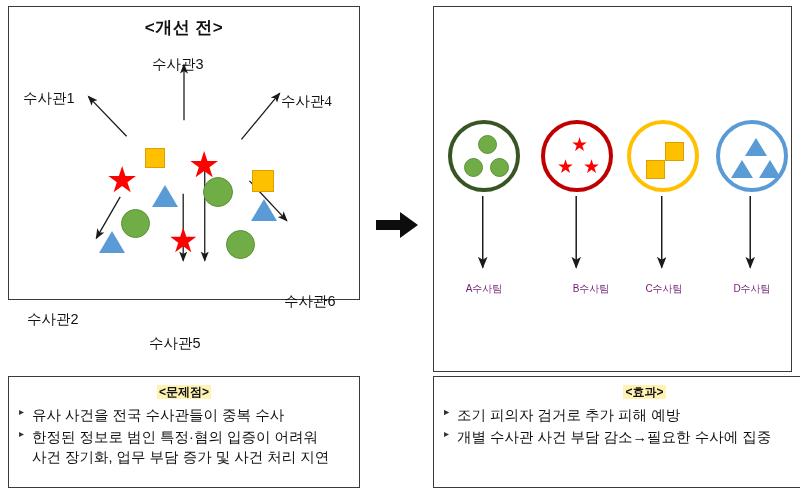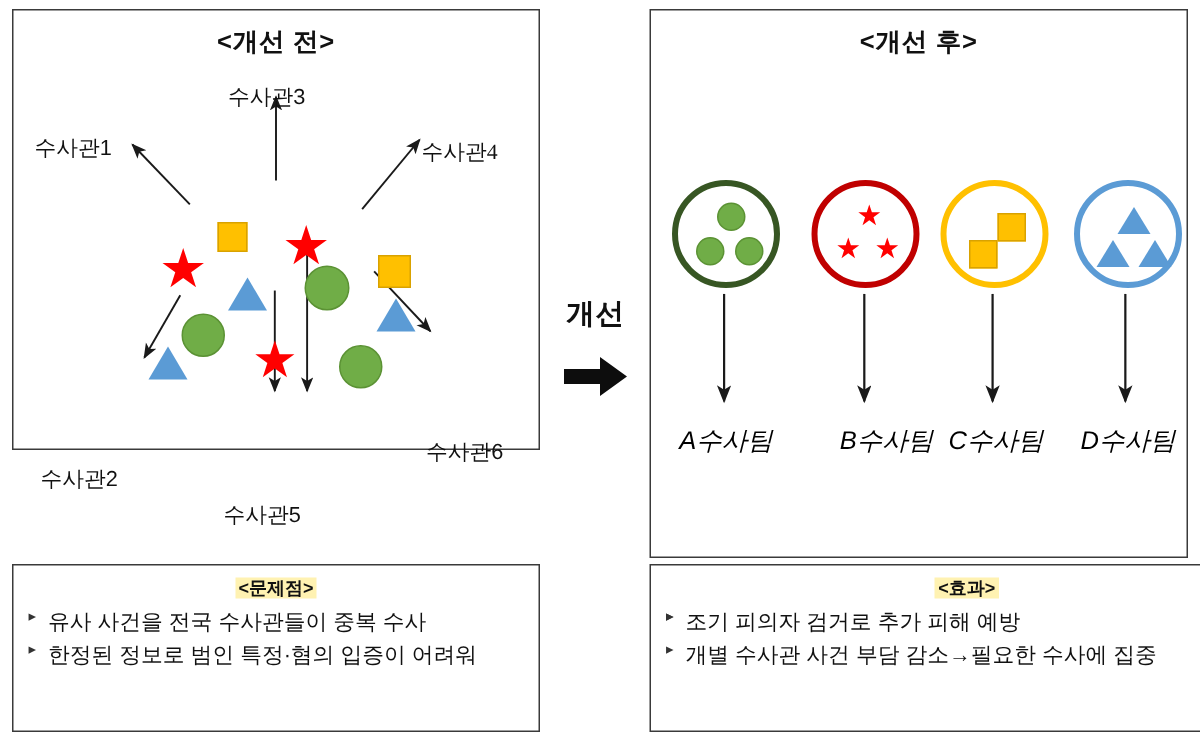--- a/index.html
+++ b/index.html
@@ -143,25 +143,24 @@
   }
   .tc-tri {
     position: absolute;
     width: 0; height: 0;
     border-left: 11px solid transparent;
     border-right: 11px solid transparent;
     border-bottom: 18px solid #5B9BD5;
   }
   .team-label {
     position: absolute;
-    font-size: 17px;
-    color: #000000;
+    font-size: 10px;
+    color: #701a75;
     text-align: center;
     white-space: nowrap;
-    font-style: italic;
   }
 
   
   .box-title {
     text-align: center;
     margin: 7px 0 4px 0;
     font-size: 12px;
     font-weight: bold;
     color: #111111;
   }
@@ -250,35 +249,34 @@
       <span>&lt;문제점&gt;</span>
     </div>
     <ul class="bullets">
       <li>
         <span class="bl">▸</span>
         <span>유사 사건을 전국 수사관들이 중복 수사</span>
       </li>
       <li>
         <span class="bl">▸</span>
         <span>한정된 정보로 범인 특정·혐의 입증이 어려워</span>
+        <span class="cont">사건 장기화, 업무 부담 증가 및 사건 처리 지연</span>
       </li>
     </ul>
   </div>
 
   <div id="improve-wrap">
-    <div id="improve-label">개선</div>
     <div id="improve-arrow">
       <svg width="46" height="30" viewBox="0 0 46 30" aria-hidden="true">
         <path d="M2,10 L26,10 L26,2 L44,15 L26,28 L26,20 L2,20 Z" fill="#0d0d0d"></path>
       </svg>
     </div>
   </div>
 
   <div class="panel" id="after-panel">
-    <div class="panel-title">&lt;개선 후&gt;</div>
 
     <svg class="arrow-layer" viewBox="0 0 359 366">
       <defs>
         <marker id="ah2" markerWidth="9" markerHeight="9" refX="7.2" refY="3.2" orient="auto" markerUnits="strokeWidth">
           <path d="M0,0 L8,3.2 L0,6.4 L2,3.2 z" fill="#1a1a1a"></path>
         </marker>
       </defs>
       <line x1="49" y1="190" x2="49" y2="262" stroke="#1a1a1a" stroke-width="1.5" marker-end="url(#ah2)"></line>
       <line x1="143" y1="190" x2="143" y2="262" stroke="#1a1a1a" stroke-width="1.5" marker-end="url(#ah2)"></line>
       <line x1="229" y1="190" x2="229" y2="262" stroke="#1a1a1a" stroke-width="1.5" marker-end="url(#ah2)"></line>

